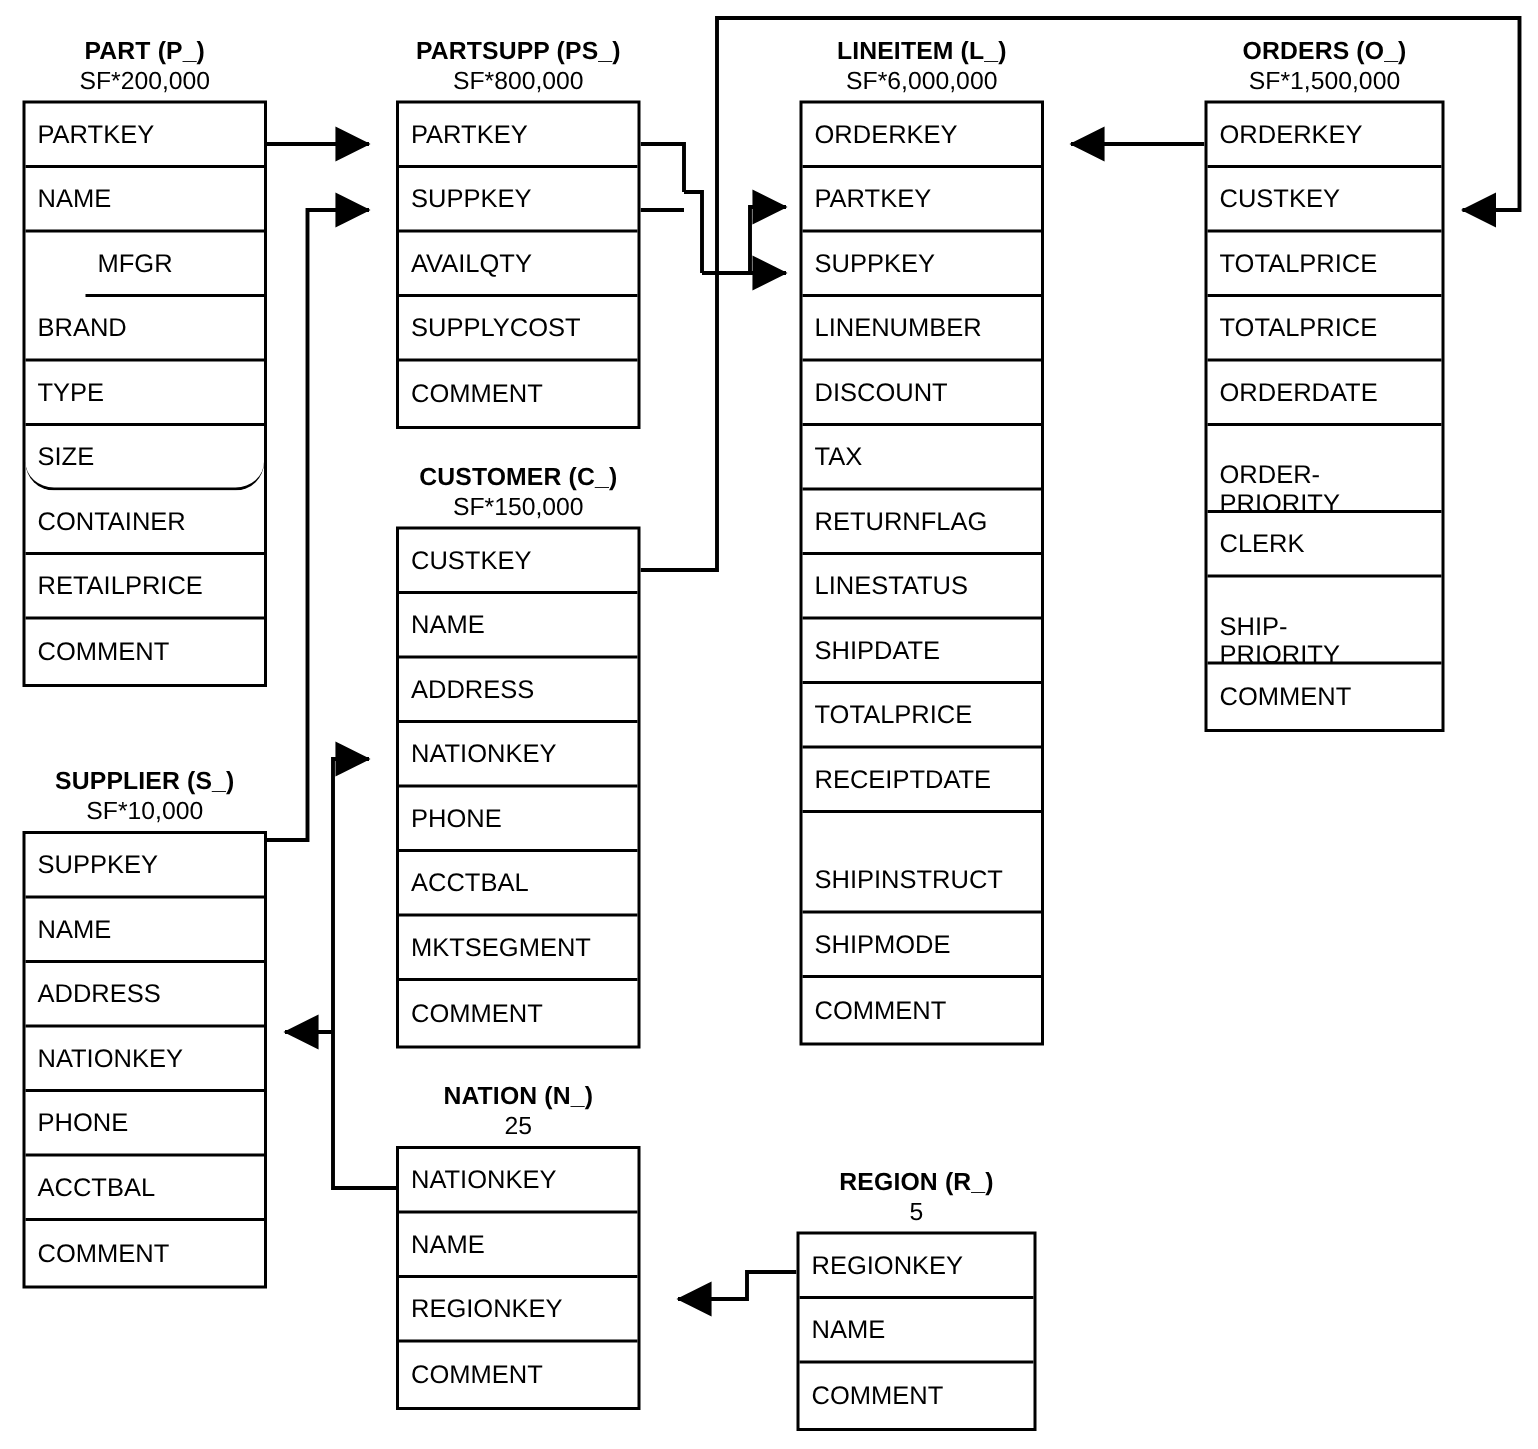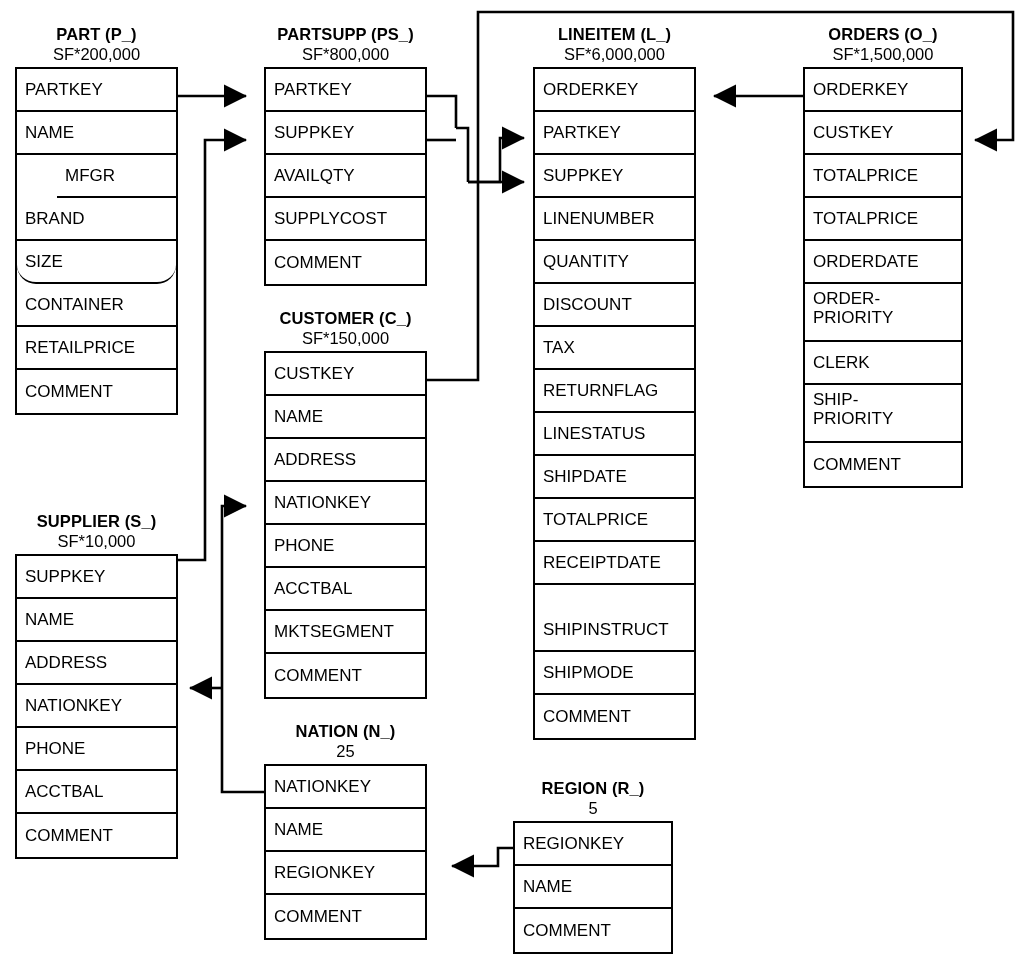--- a/index.html
+++ b/index.html
@@ -60,21 +60,21 @@
     font-size: 17px;
     line-height: 1.12;
     white-space: pre;
     overflow: visible;
   }
   .field:last-child {
     border-bottom: none;
   }
   .field.two-line {
     display: block;
-    padding-top: 5px;
+    padding-top: 23px;
   }
   .field.overflow-text {
     letter-spacing: -0.35px;
     padding-left: 5px;
   }
 </style>
 </head>
 <body>
 
 <div id="canvas">
@@ -112,20 +112,21 @@
   </svg>
 
   <div class="table-block" style="left:15px; top:26px;">
     <div class="tbl-title" style="width:163px;">PART (P_)</div>
     <div class="tbl-card" style="width:163px;">SF*200,000</div>
     <div class="tbl-box" style="width:163px;">
       <div class="field" style="height:43px;">PARTKEY</div>
       <div class="field" style="height:43px;">NAME</div>
       <div class="field" style="height:43px;margin-left:40px;">MFGR</div>
       <div class="field" style="height:43px;">BRAND</div>
+      <div class="field" style="height:43px;">TYPE</div>
       <div class="field" style="height:43px;border-radius:19px;">SIZE</div>
       <div class="field" style="height:43px;">CONTAINER</div>
       <div class="field" style="height:43px;text-align:right;">RETAILPRICE</div>
       <div class="field" style="height:43px;">COMMENT</div>
     </div>
   </div>
 
   <div class="table-block" style="left:264px; top:26px;">
     <div class="tbl-title" style="width:163px;">PARTSUPP (PS_)</div>
     <div class="tbl-card" style="width:163px;">SF*800,000</div>
@@ -139,21 +140,20 @@
   </div>
 
   <div class="table-block" style="left:533px; top:26px;">
     <div class="tbl-title" style="width:163px;">LINEITEM (L_)</div>
     <div class="tbl-card" style="width:163px;">SF*6,000,000</div>
     <div class="tbl-box" style="width:163px;">
       <div class="field" style="height:43px;">ORDERKEY</div>
       <div class="field" style="height:43px;">PARTKEY</div>
       <div class="field" style="height:43px;">SUPPKEY</div>
       <div class="field" style="height:43px;">LINENUMBER</div>
-      <div class="field" style="height:43px;">QUANTITY</div>
       <div class="field" style="height:43px;">DISCOUNT</div>
       <div class="field" style="height:43px;">TAX</div>
       <div class="field" style="height:43px;">RETURNFLAG</div>
       <div class="field" style="height:43px;">LINESTATUS</div>
       <div class="field" style="height:43px;">SHIPDATE</div>
       <div class="field" style="height:43px;">TOTALPRICE</div>
       <div class="field" style="height:43px;">RECEIPTDATE</div>
       <div class="field" style="height:43px;margin-top:24px;">SHIPINSTRUCT</div>
       <div class="field" style="height:43px;">SHIPMODE</div>
       <div class="field" style="height:43px;">COMMENT</div>
@@ -211,21 +211,21 @@
     <div class="tbl-title" style="width:163px;">NATION (N_)</div>
     <div class="tbl-card" style="width:163px;">25</div>
     <div class="tbl-box" style="width:163px;">
       <div class="field" style="height:43px;">NATIONKEY</div>
       <div class="field" style="height:43px;">NAME</div>
       <div class="field" style="height:43px;">REGIONKEY</div>
       <div class="field" style="height:43px;">COMMENT</div>
     </div>
   </div>
 
-  <div class="table-block" style="left:513px; top:780px;">
+  <div class="table-block" style="left:531px; top:780px;">
     <div class="tbl-title" style="width:160px;">REGION (R_)</div>
     <div class="tbl-card" style="width:160px;">5</div>
     <div class="tbl-box" style="width:160px;">
       <div class="field" style="height:43px;">REGIONKEY</div>
       <div class="field" style="height:43px;">NAME</div>
       <div class="field" style="height:43px;">COMMENT</div>
     </div>
   </div>
 
 </div>

